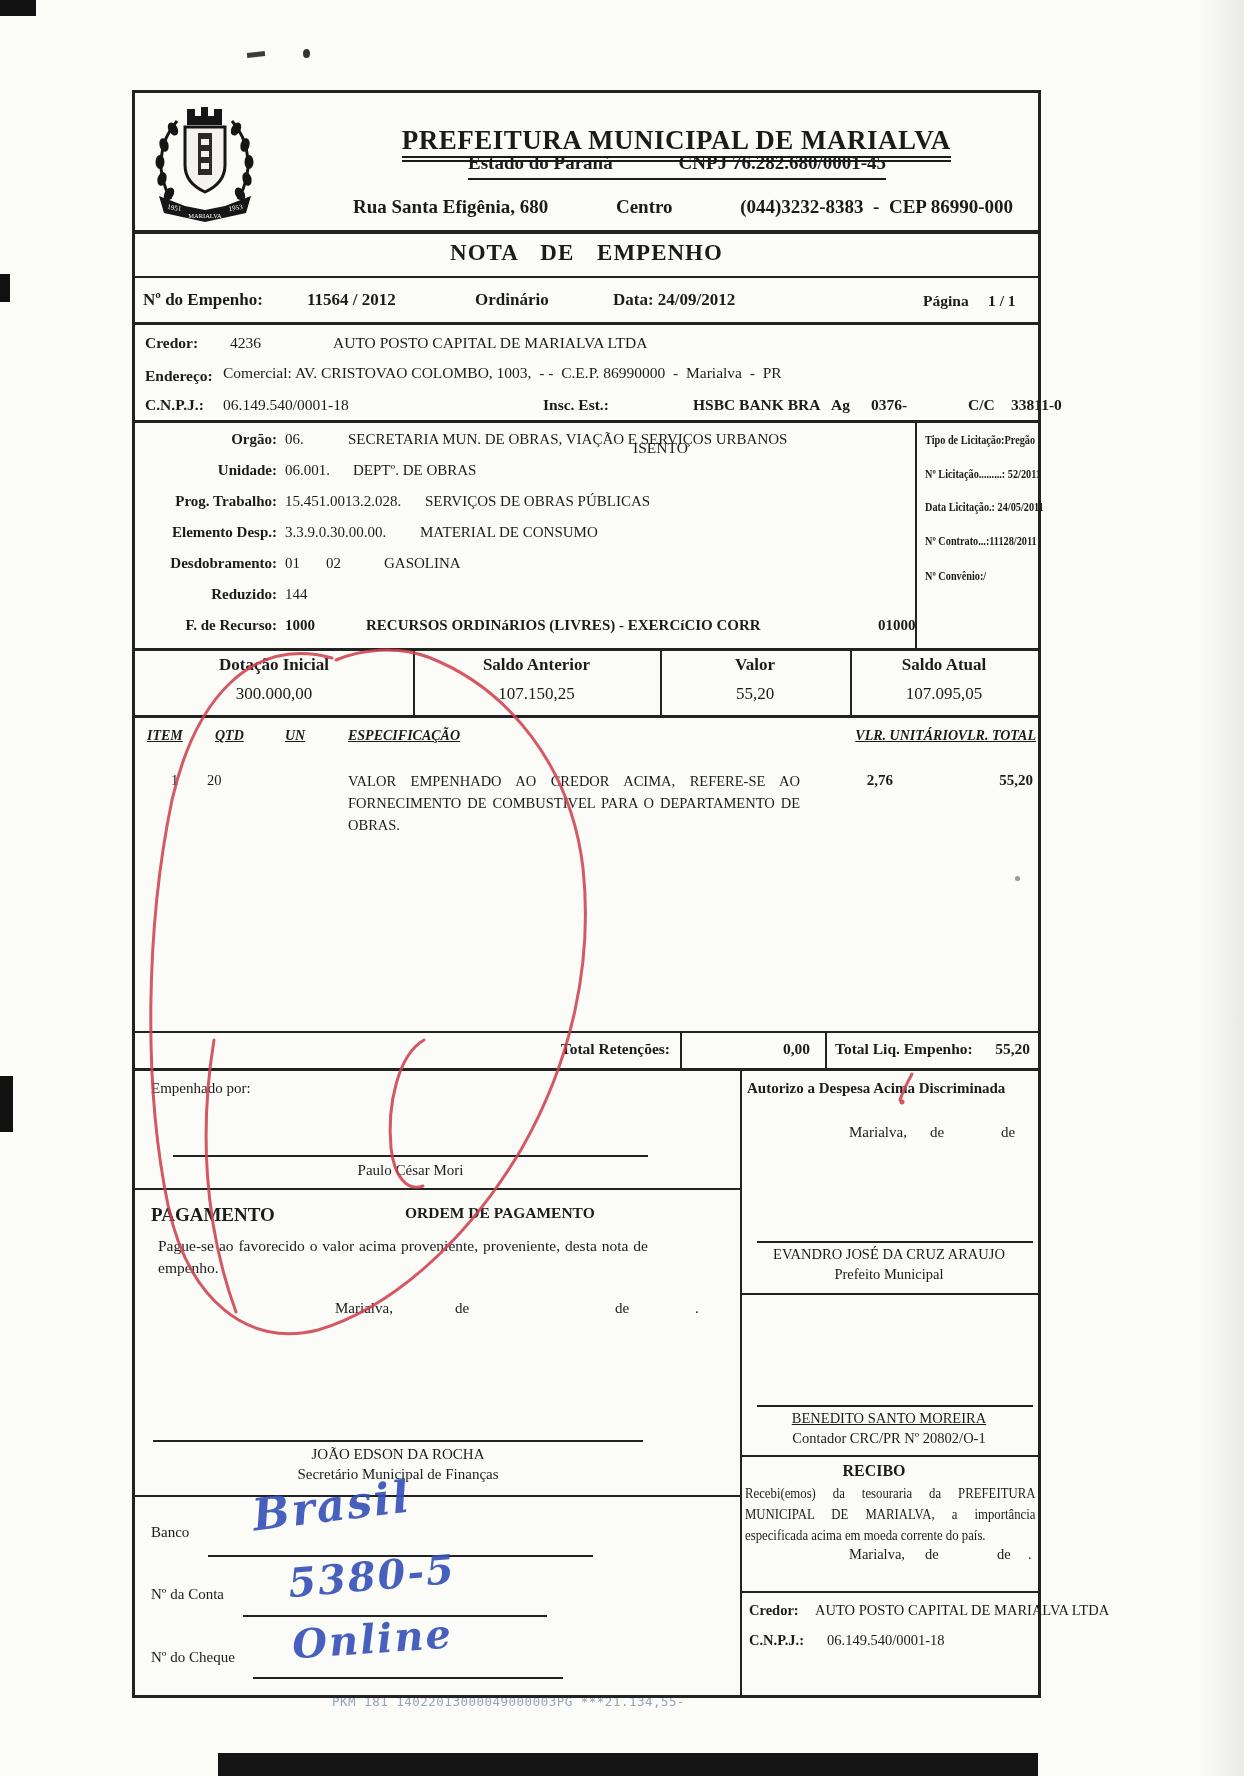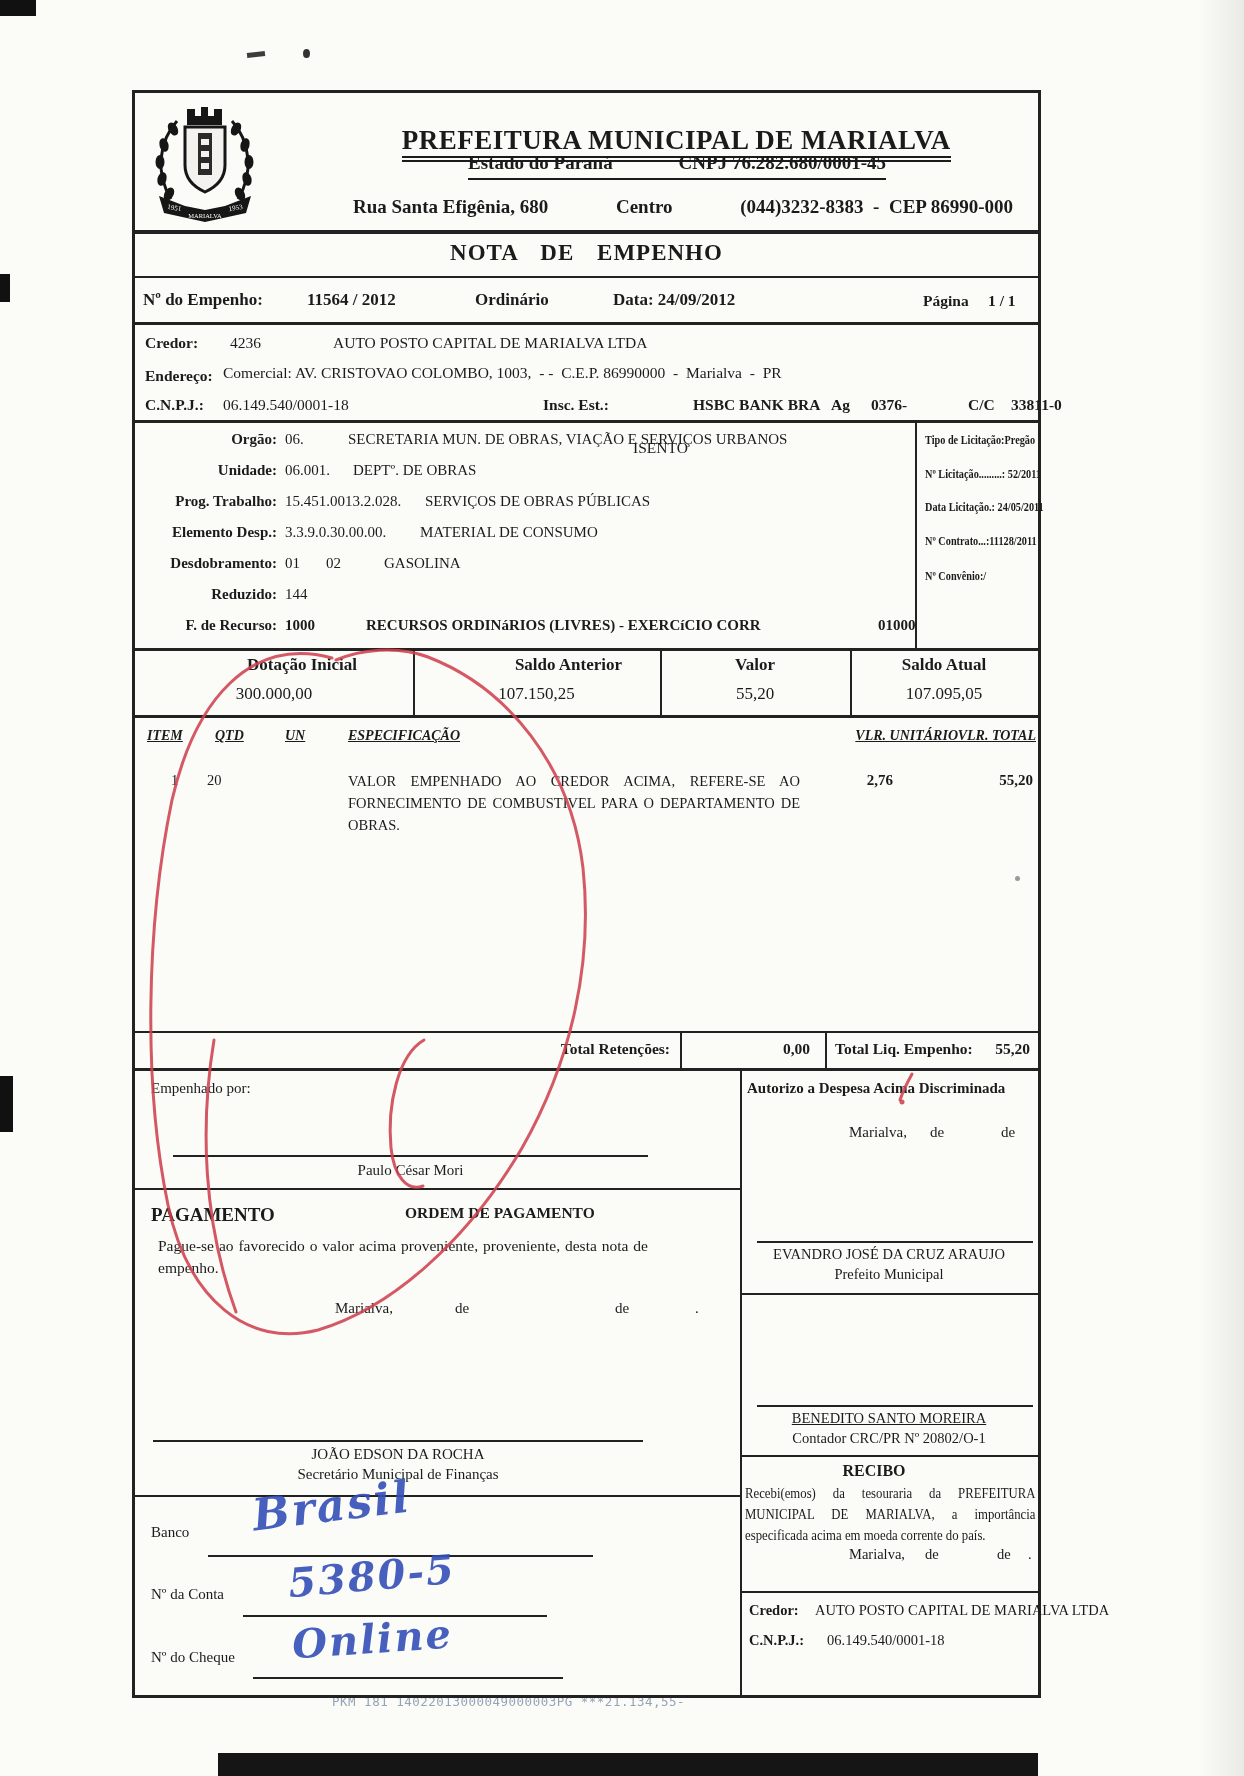--- a/index.html
+++ b/index.html
@@ -147,23 +147,23 @@
     <div class="t b" style="left:743px;top:523px;">01000</div>
 
     <div class="vl" style="left:780px;top:327px;height:228px;"></div>
     <div class="t b cond" style="left:790px;top:340px;font-size:12.5px;">Tipo de Licitação:Pregão</div>
     <div class="t b cond" style="left:790px;top:374px;font-size:12.5px;">Nº Licitação.........: 52/2011</div>
     <div class="t b cond" style="left:790px;top:407px;font-size:12.5px;">Data Licitação.: 24/05/2011</div>
     <div class="t b cond" style="left:790px;top:441px;font-size:12.5px;">Nº Contrato...:11128/2011</div>
     <div class="t b cond" style="left:790px;top:476px;font-size:12.5px;">Nº Convênio:/</div>
     <div class="hl" style="top:555px;height:3px;"></div>
 
-    <div class="t b ctr" style="left:0;top:561px;width:278px;font-size:17px;margin-left:28px;">Dotação Inicial</div>
+    <div class="t b ctr" style="left:0;top:561px;width:278px;font-size:17px;">Dotação Inicial</div>
     <div class="t ctr" style="left:0;top:590px;width:278px;font-size:17px;">300.000,00</div>
-    <div class="t b ctr" style="left:278px;top:561px;width:247px;font-size:17px;padding-left:32px;">Saldo Anterior</div>
+    <div class="t b ctr" style="left:278px;top:561px;width:247px;font-size:17px;">Saldo Anterior</div>
     <div class="t ctr" style="left:278px;top:590px;width:247px;font-size:17px;">107.150,25</div>
     <div class="t b ctr" style="left:525px;top:561px;width:190px;font-size:17px;">Valor</div>
     <div class="t ctr" style="left:525px;top:590px;width:190px;font-size:17px;">55,20</div>
     <div class="t b ctr" style="left:715px;top:561px;width:188px;font-size:17px;">Saldo Atual</div>
     <div class="t ctr" style="left:715px;top:590px;width:188px;font-size:17px;">107.095,05</div>
     <div class="vl" style="left:278px;top:555px;height:67px;"></div>
     <div class="vl" style="left:525px;top:555px;height:67px;"></div>
     <div class="vl" style="left:715px;top:555px;height:67px;"></div>
     <div class="hl" style="top:622px;height:3px;"></div>
 

